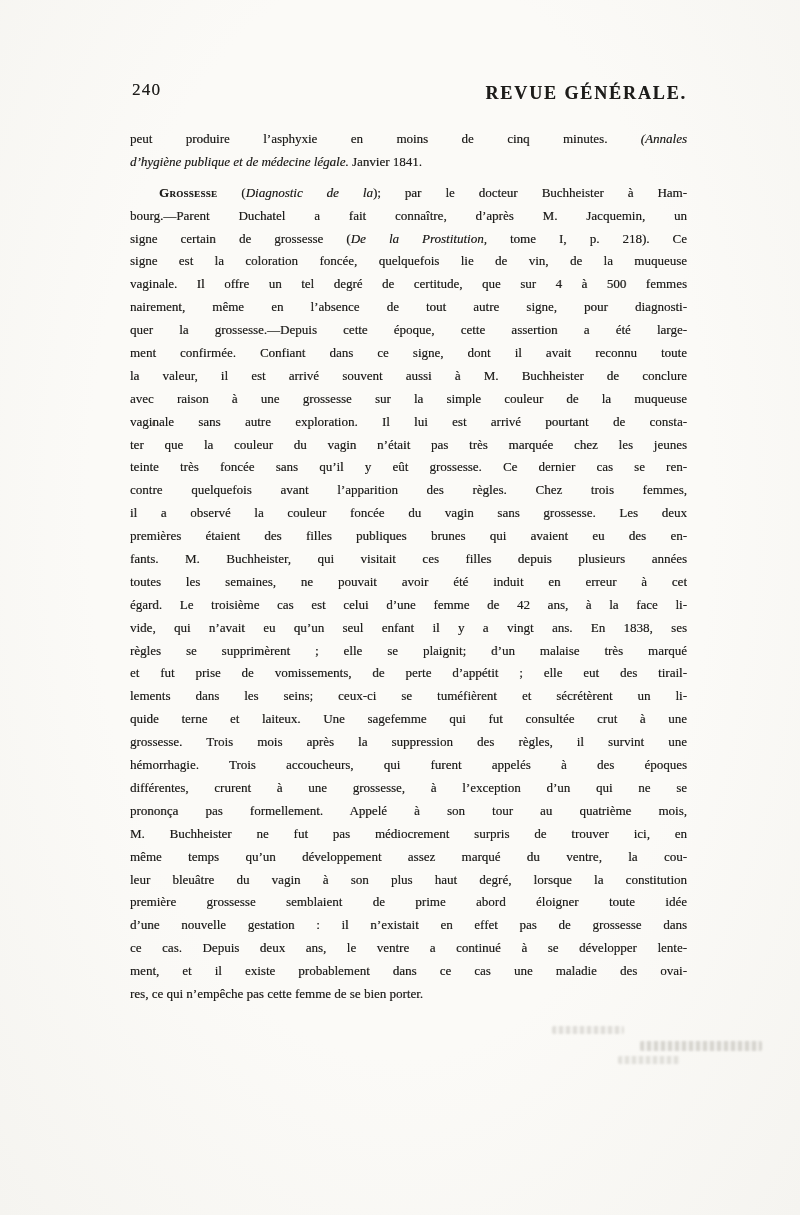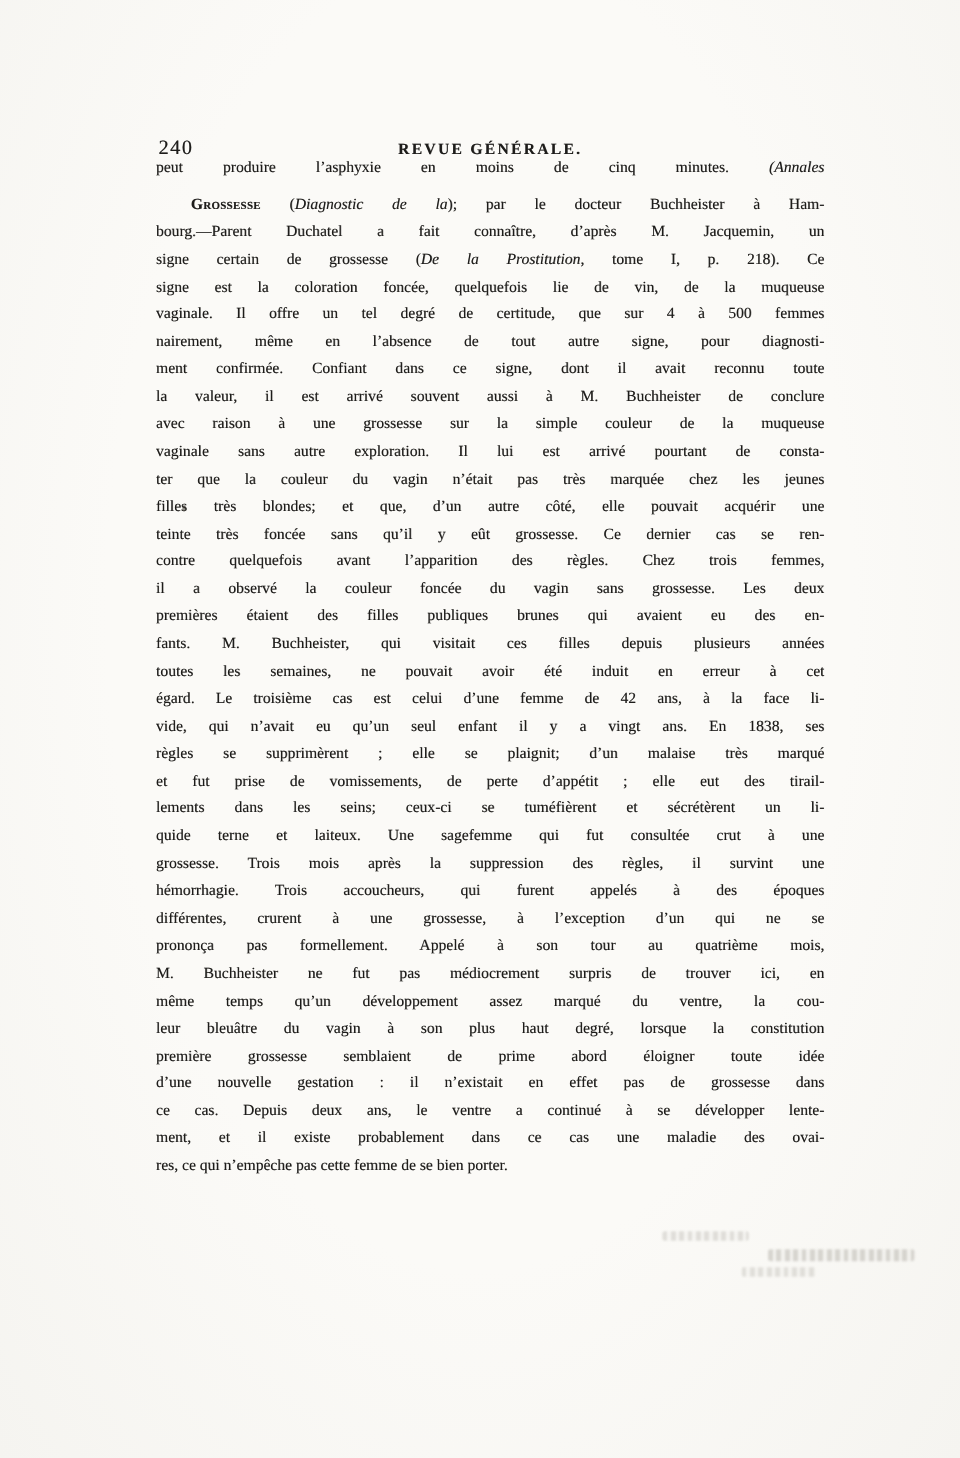--- a/index.html
+++ b/index.html
@@ -3,25 +3,25 @@
 <meta charset="utf-8">
 <style>
   html,body { margin:0; padding:0; background:#e8e8e6; }
   .page {
     position:relative; width:800px; height:1215px; margin:0 auto;
     background: radial-gradient(ellipse at 50% 42%, #fbfaf7 55%, #f5f4f0 100%);
     font-family:"Liberation Serif", serif;
     color:#1d1c1a;
     overflow:hidden;
   }
-  .header { position:absolute; top:113px; left:130px; width:557px; height:22px;
+  .header { position:absolute; top:80px; left:130px; width:557px; height:22px;
             text-shadow:0.3px 0 0 rgba(25,24,22,0.55); }
   .pagenum { position:absolute; left:2px; top:0; font-size:17px; letter-spacing:1.2px; }
-  .runhead { position:absolute; left:0; right:0; top:3px; text-align:center;
-             font-size:13px; font-weight:bold; letter-spacing:1.9px; }
+  .runhead { position:absolute; left:0; right:0; top:3px; text-align:right;
+             font-size:18px; font-weight:bold; letter-spacing:1.9px; }
   .text {
     position:absolute; top:128px; left:130px; width:557px;
     font-size:13px; line-height:22.9px;
     text-shadow:0.3px 0 0 rgba(25,24,22,0.5);
   }
   .line { height:22.9px; overflow:hidden; text-align:justify; text-align-last:justify; }
   .line.end { text-align-last:left; }
   .line.ind { text-indent:29px; }
   .line.gap { margin-top:8px; }
   .i  { font-style:italic; }
@@ -38,32 +38,33 @@
 <body>
 
 <div class="page">
   <div class="header">
     <span class="pagenum">240</span>
     <span class="runhead">REVUE GÉNÉRALE.</span>
   </div>
 
   <div class="text">
       <div class="line"><span>peut produire l’asphyxie en moins de cinq minutes. </span><span class="i">(Annales</span></div>
+      <div class="line end"><span class="i">d’hygiène publique et de médecine légale.</span><span> Janvier 1841.</span></div>
       <div class="line ind gap"><span class="sc">Grossesse</span><span> (</span><span class="i">Diagnostic de la</span><span>); par le docteur Buchheister à Ham-</span></div>
       <div class="line"><span>bourg.—Parent Duchatel a fait connaître, d’après M. Jacquemin, un</span></div>
       <div class="line"><span>signe certain de grossesse (</span><span class="i">De la Prostitution</span><span>, tome I, p. 218). Ce</span></div>
       <div class="line"><span>signe est la coloration foncée, quelquefois lie de vin, de la muqueuse</span></div>
       <div class="line"><span>vaginale. Il offre un tel degré de certitude, que sur 4 à 500 femmes</span></div>
       <div class="line"><span>nairement, même en l’absence de tout autre signe, pour diagnosti-</span></div>
+      <div class="line"><span>quer la grossesse.—Depuis cette époque, cette assertion a été large-</span></div>
       <div class="line"><span>ment confirmée. Confiant dans ce signe, dont il avait reconnu toute</span></div>
       <div class="line"><span>la valeur, il est arrivé souvent aussi à M. Buchheister de conclure</span></div>
       <div class="line"><span>avec raison à une grossesse sur la simple couleur de la muqueuse</span></div>
       <div class="line"><span>vaginale sans autre exploration. Il lui est arrivé pourtant de consta-</span></div>
       <div class="line"><span>ter que la couleur du vagin n’était pas très marquée chez les jeunes</span></div>
-      <div class="line"><span>filles très blondes; et que, d’un autre côté, elle pouvait acquérir une</span></div>
       <div class="line"><span>teinte très foncée sans qu’il y eût grossesse. Ce dernier cas se ren-</span></div>
       <div class="line"><span>contre quelquefois avant l’apparition des règles. Chez trois femmes,</span></div>
       <div class="line"><span>il a observé la couleur foncée du vagin sans grossesse. Les deux</span></div>
       <div class="line"><span>premières étaient des filles publiques brunes qui avaient eu des en-</span></div>
       <div class="line"><span>fants. M. Buchheister, qui visitait ces filles depuis plusieurs années</span></div>
       <div class="line"><span>toutes les semaines, ne pouvait avoir été induit en erreur à cet</span></div>
       <div class="line"><span>égard. Le troisième cas est celui d’une femme de 42 ans, à la face li-</span></div>
       <div class="line"><span>vide, qui n’avait eu qu’un seul enfant il y a vingt ans. En 1838, ses</span></div>
       <div class="line"><span>règles se supprimèrent ; elle se plaignit; d’un malaise très marqué</span></div>
       <div class="line"><span>et fut prise de vomissements, de perte d’appétit ; elle eut des tirail-</span></div>

